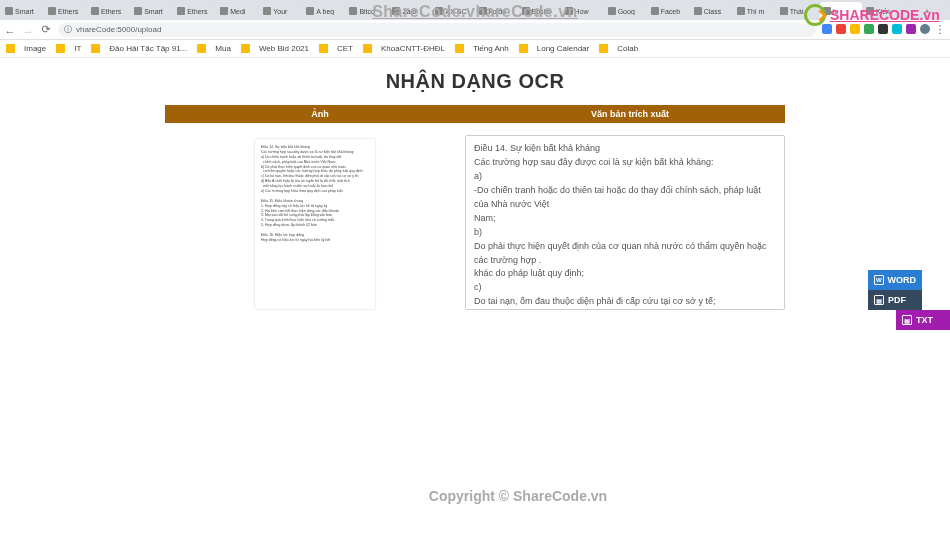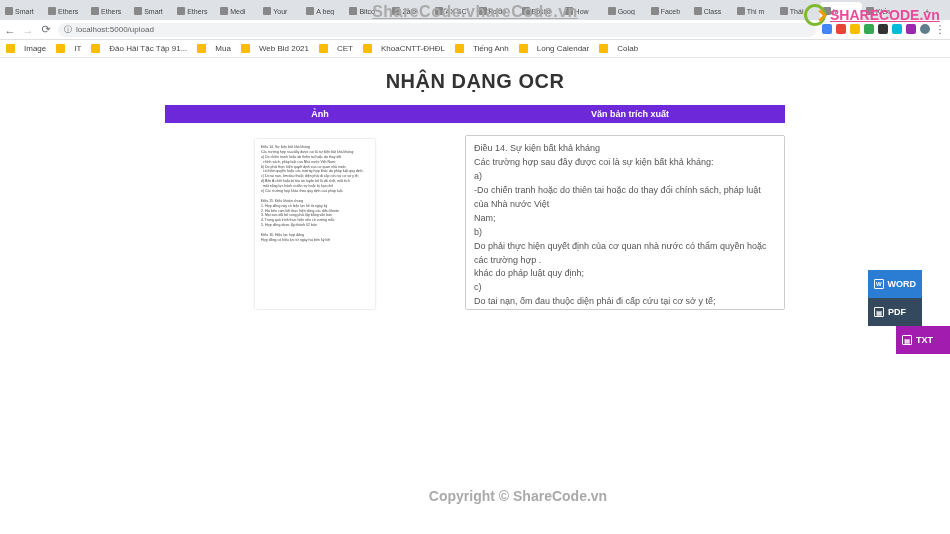--- a/index.html
+++ b/index.html
@@ -19,39 +19,39 @@
   .ext-icons { display: flex; gap: 4px; }
   .ext-icon { width: 10px; height: 10px; border-radius: 2px; }
 
   .bookmarks { height: 18px; background: #fff; display: flex; align-items: center; padding: 0 6px; gap: 10px; border-bottom: 1px solid #e8e8e8; }
   .bm { display: flex; align-items: center; gap: 9px; font-size: 8px; color: #444; }
   .bm-icon { width: 9px; height: 9px; background: #fbbc04; border-radius: 1px; flex-shrink: 0; }
 
   
   .page { position: relative; padding: 8px 8px; }
   .title { text-align: center; font-size: 20px; font-weight: bold; color: #333; margin: 4px 0 6px; letter-spacing: 0.5px; }
-  .orange-bar { width: 620px; margin: 12px auto; height: 18px; background: #6d28d9; display: flex; }
+  .orange-bar { width: 620px; margin: 12px auto; height: 18px; background: #a16207; display: flex; }
   .orange-half { flex: 1; display: flex; align-items: center; justify-content: center; color: #fff; font-size: 9px; font-weight: bold; }
   .content-row { width: 620px; margin: 6px auto 0; display: flex; gap: 0; }
   .img-col { width: 300px; display: flex; justify-content: center; padding-top: 4px; }
   .doc-thumb { width: 120px; height: 170px; background: #fff; box-shadow: 0 0 2px rgba(0,0,0,0.2); padding: 6px; font-size: 3.5px; color: #444; line-height: 1.4; overflow: hidden; }
   .txt-col { flex: 1; }
   .txt-box { width: 100%; height: 175px; border: 1px solid #ccc; border-radius: 2px; padding: 6px 8px; font-size: 9px; color: #555; line-height: 1.55; overflow-y: scroll; resize: none; font-family: Arial, sans-serif; }
 
   
   .wm { position: absolute; color: #aaa; font-weight: bold; pointer-events: none; }
   .wm-logo { top: 2px; right: 6px; width: 140px; height: 26px; display:flex; align-items:center; font-size:14px; color:#ec4899; font-weight:bold;text-decoration:underline; }
   .wm-logo-icon { width:22px; height:22px; border:3px solid #7fb92e; border-radius:50%; margin-right:4px; position:relative; }
   .wm-logo-icon::after{content:"";position:absolute;top:4px;right:-2px;width:6px;height:6px;border-top:3px solid #f39c12;border-right:3px solid #f39c12;transform:rotate(45deg);}
   .wm-center { top: 3px; left: 50%; transform: translateX(-50%); font-size: 16px; letter-spacing:0.5px;text-decoration:underline; }
   .wm-footer { bottom: 30px; left: 50%; transform: translateX(-50%); font-size: 14px; margin-left: 43px; }
 
   
   .side-btns { position: absolute; right: 0; top: 270px; display: flex; flex-direction: column; }
-  .side-btn { width: 54px; height: 28px; display: flex; align-items: center; padding: 0 6px; gap: 4px; color: #fff; font-size: 9px; font-weight: bold; }
+  .side-btn { width: 54px; height: 20px; display: flex; align-items: center; padding: 0 6px; gap: 4px; color: #fff; font-size: 9px; font-weight: bold; }
   .side-btn.word { background: #2b7cd3; }
   .side-btn.pdf  { background: #34495e; }
   .side-btn.txt  { background: #a21caf; margin-left: 28px; }
   .side-ic { width:10px; height:10px; border:1px solid #fff; border-radius:1px; display:flex; align-items:center; justify-content:center; font-size:6px; }
 
   .scroll::-webkit-scrollbar{width:8px}
   .scroll::-webkit-scrollbar-thumb{background:#c1c1c1;border-radius:4px}
   .scroll::-webkit-scrollbar-track{background:#f1f1f1}
 </style>
 </head>
@@ -144,21 +144,21 @@
     </div>
     <div class="tab new-tab">+</div>
   </div>
 
 <div class="addr-bar">
   <div class="nav-btn">←</div>
   <div class="nav-btn" style="opacity:.4">→</div>
   <div class="nav-btn">⟳</div>
   <div class="url-box">
     <span>ⓘ</span>
-    <span>localhost:5000/upload</span>
+    <span>vhareCode:5000/upload</span>
   </div>
   <div class="ext-icons">
     <div class="ext-icon" style="background:#4285f4"></div>
     <div class="ext-icon" style="background:#ea4335"></div>
     <div class="ext-icon" style="background:#fbbc04"></div>
     <div class="ext-icon" style="background:#34a853"></div>
     <div class="ext-icon" style="background:#333"></div>
     <div class="ext-icon" style="background:#00bcd4"></div>
     <div class="ext-icon" style="background:#9c27b0"></div>
     <div class="ext-icon" style="background:#607d8b;border-radius:50%"></div>

